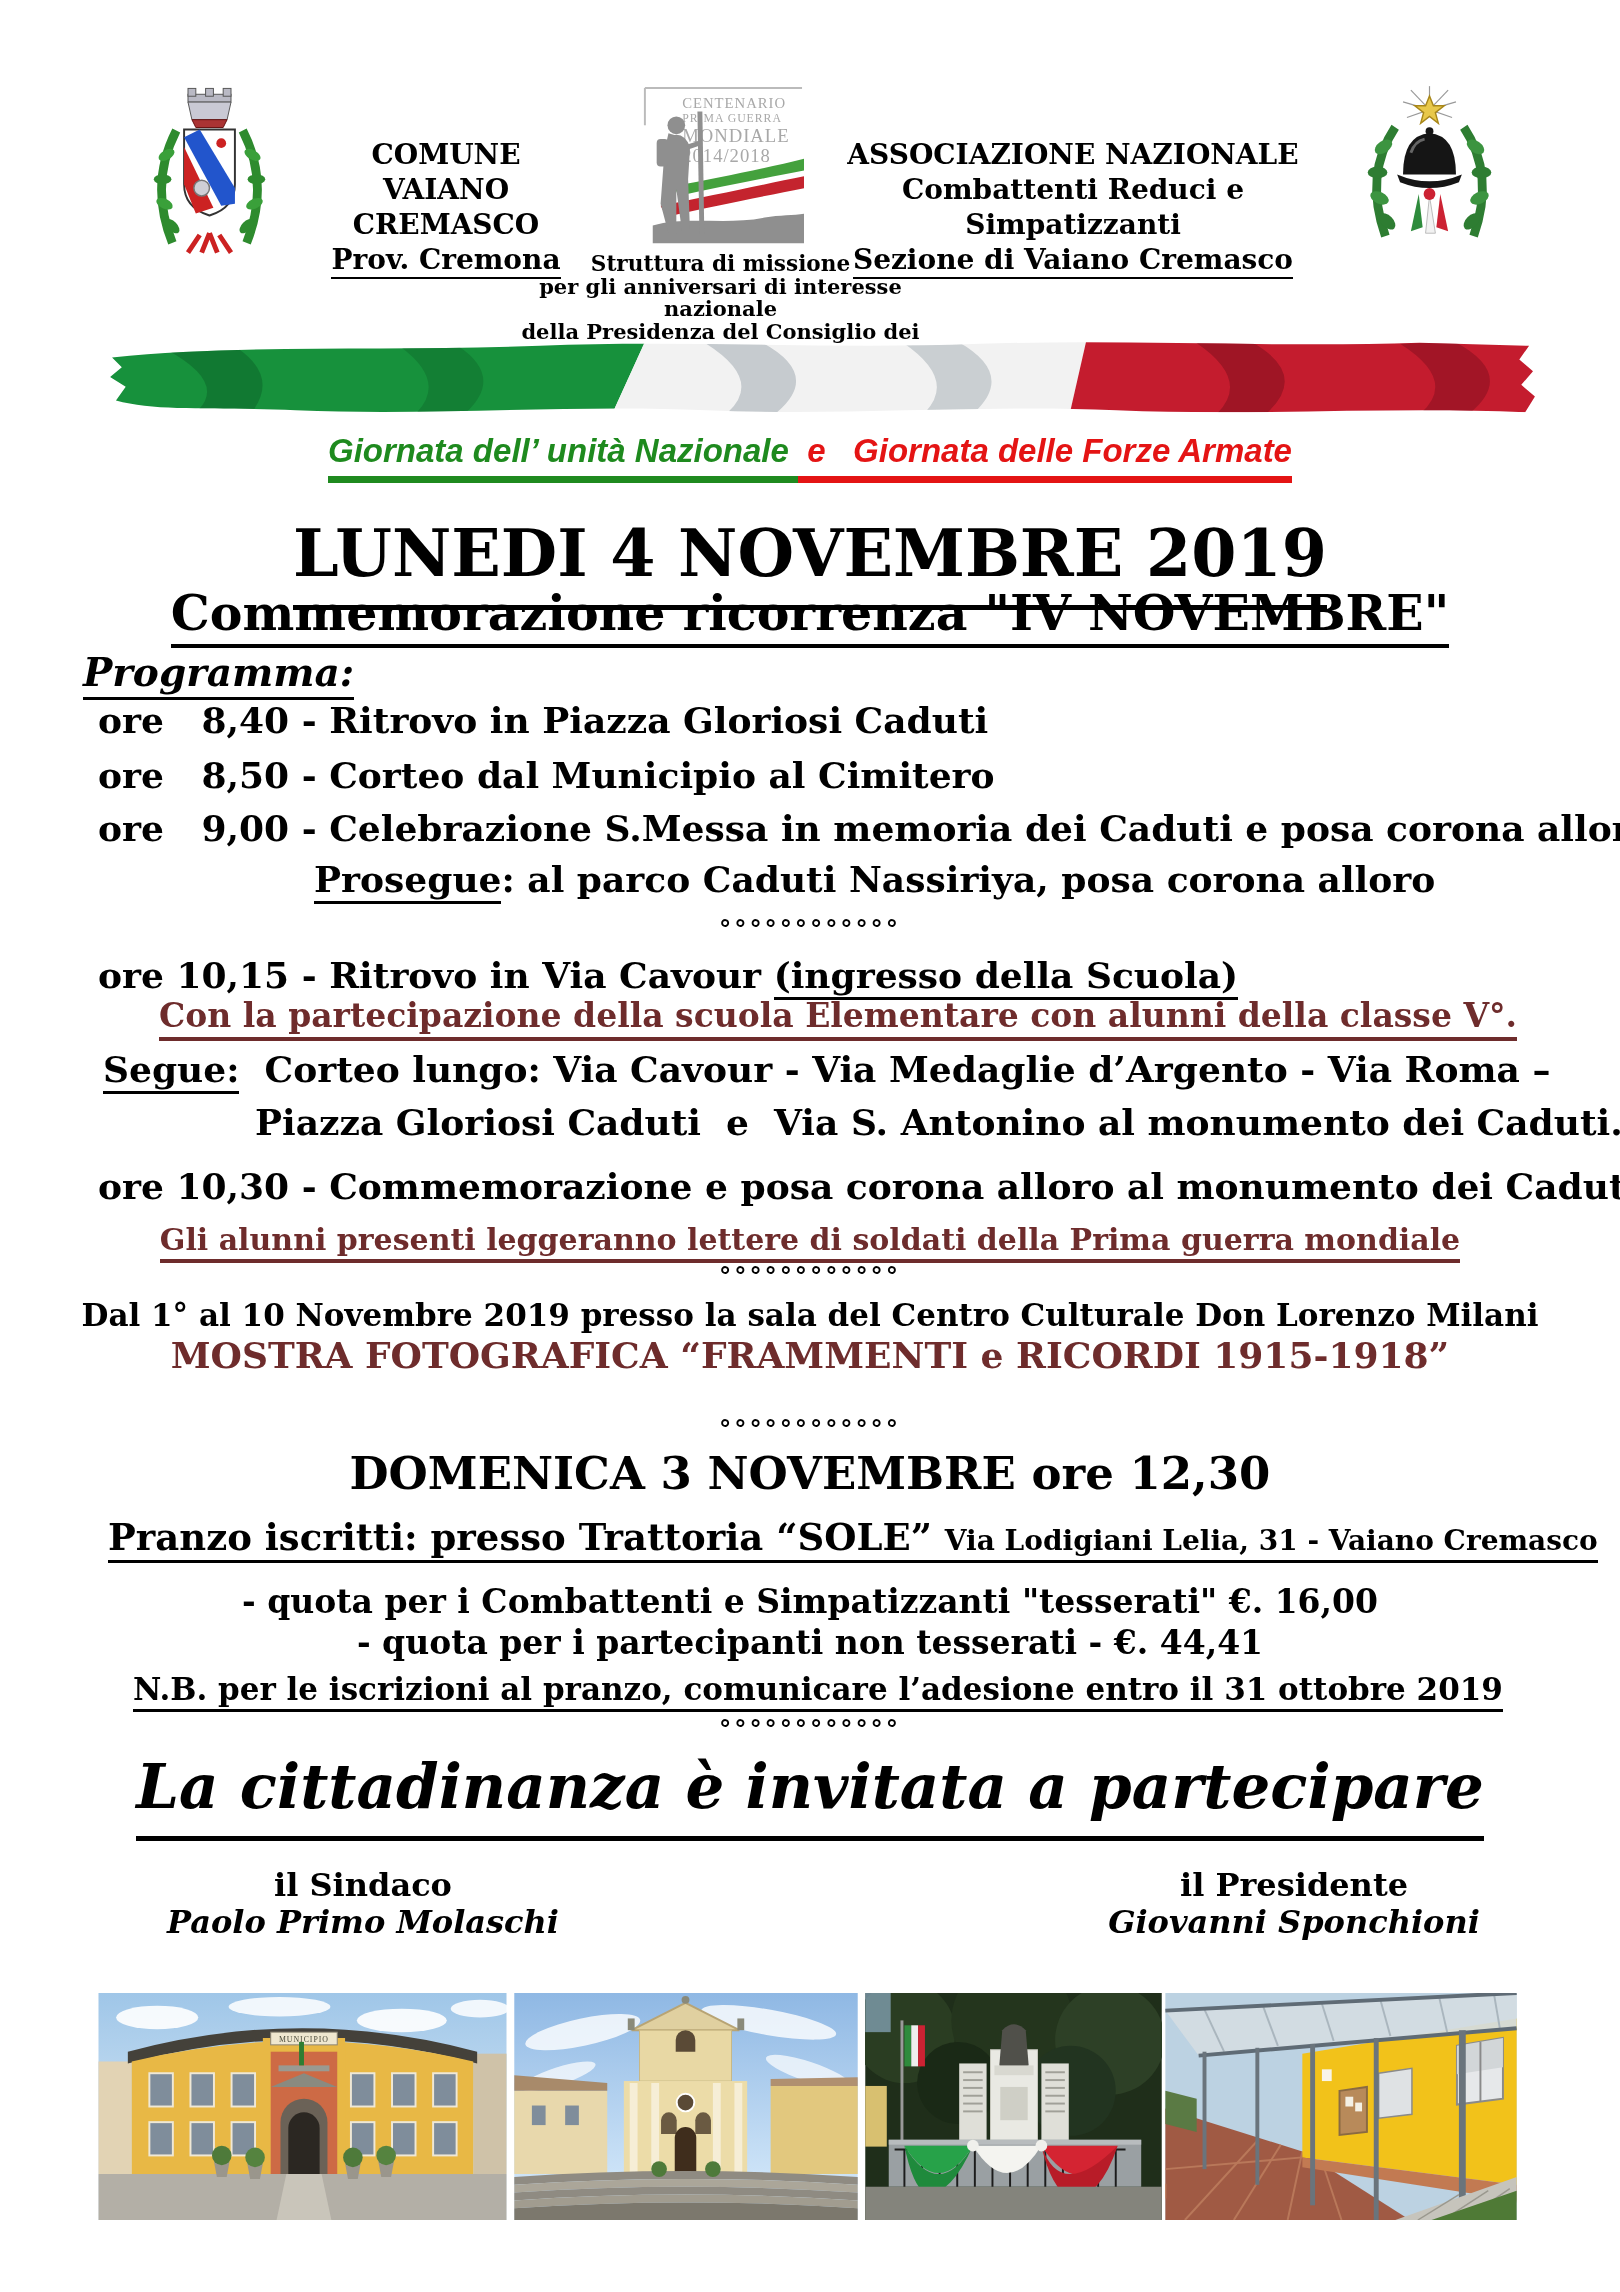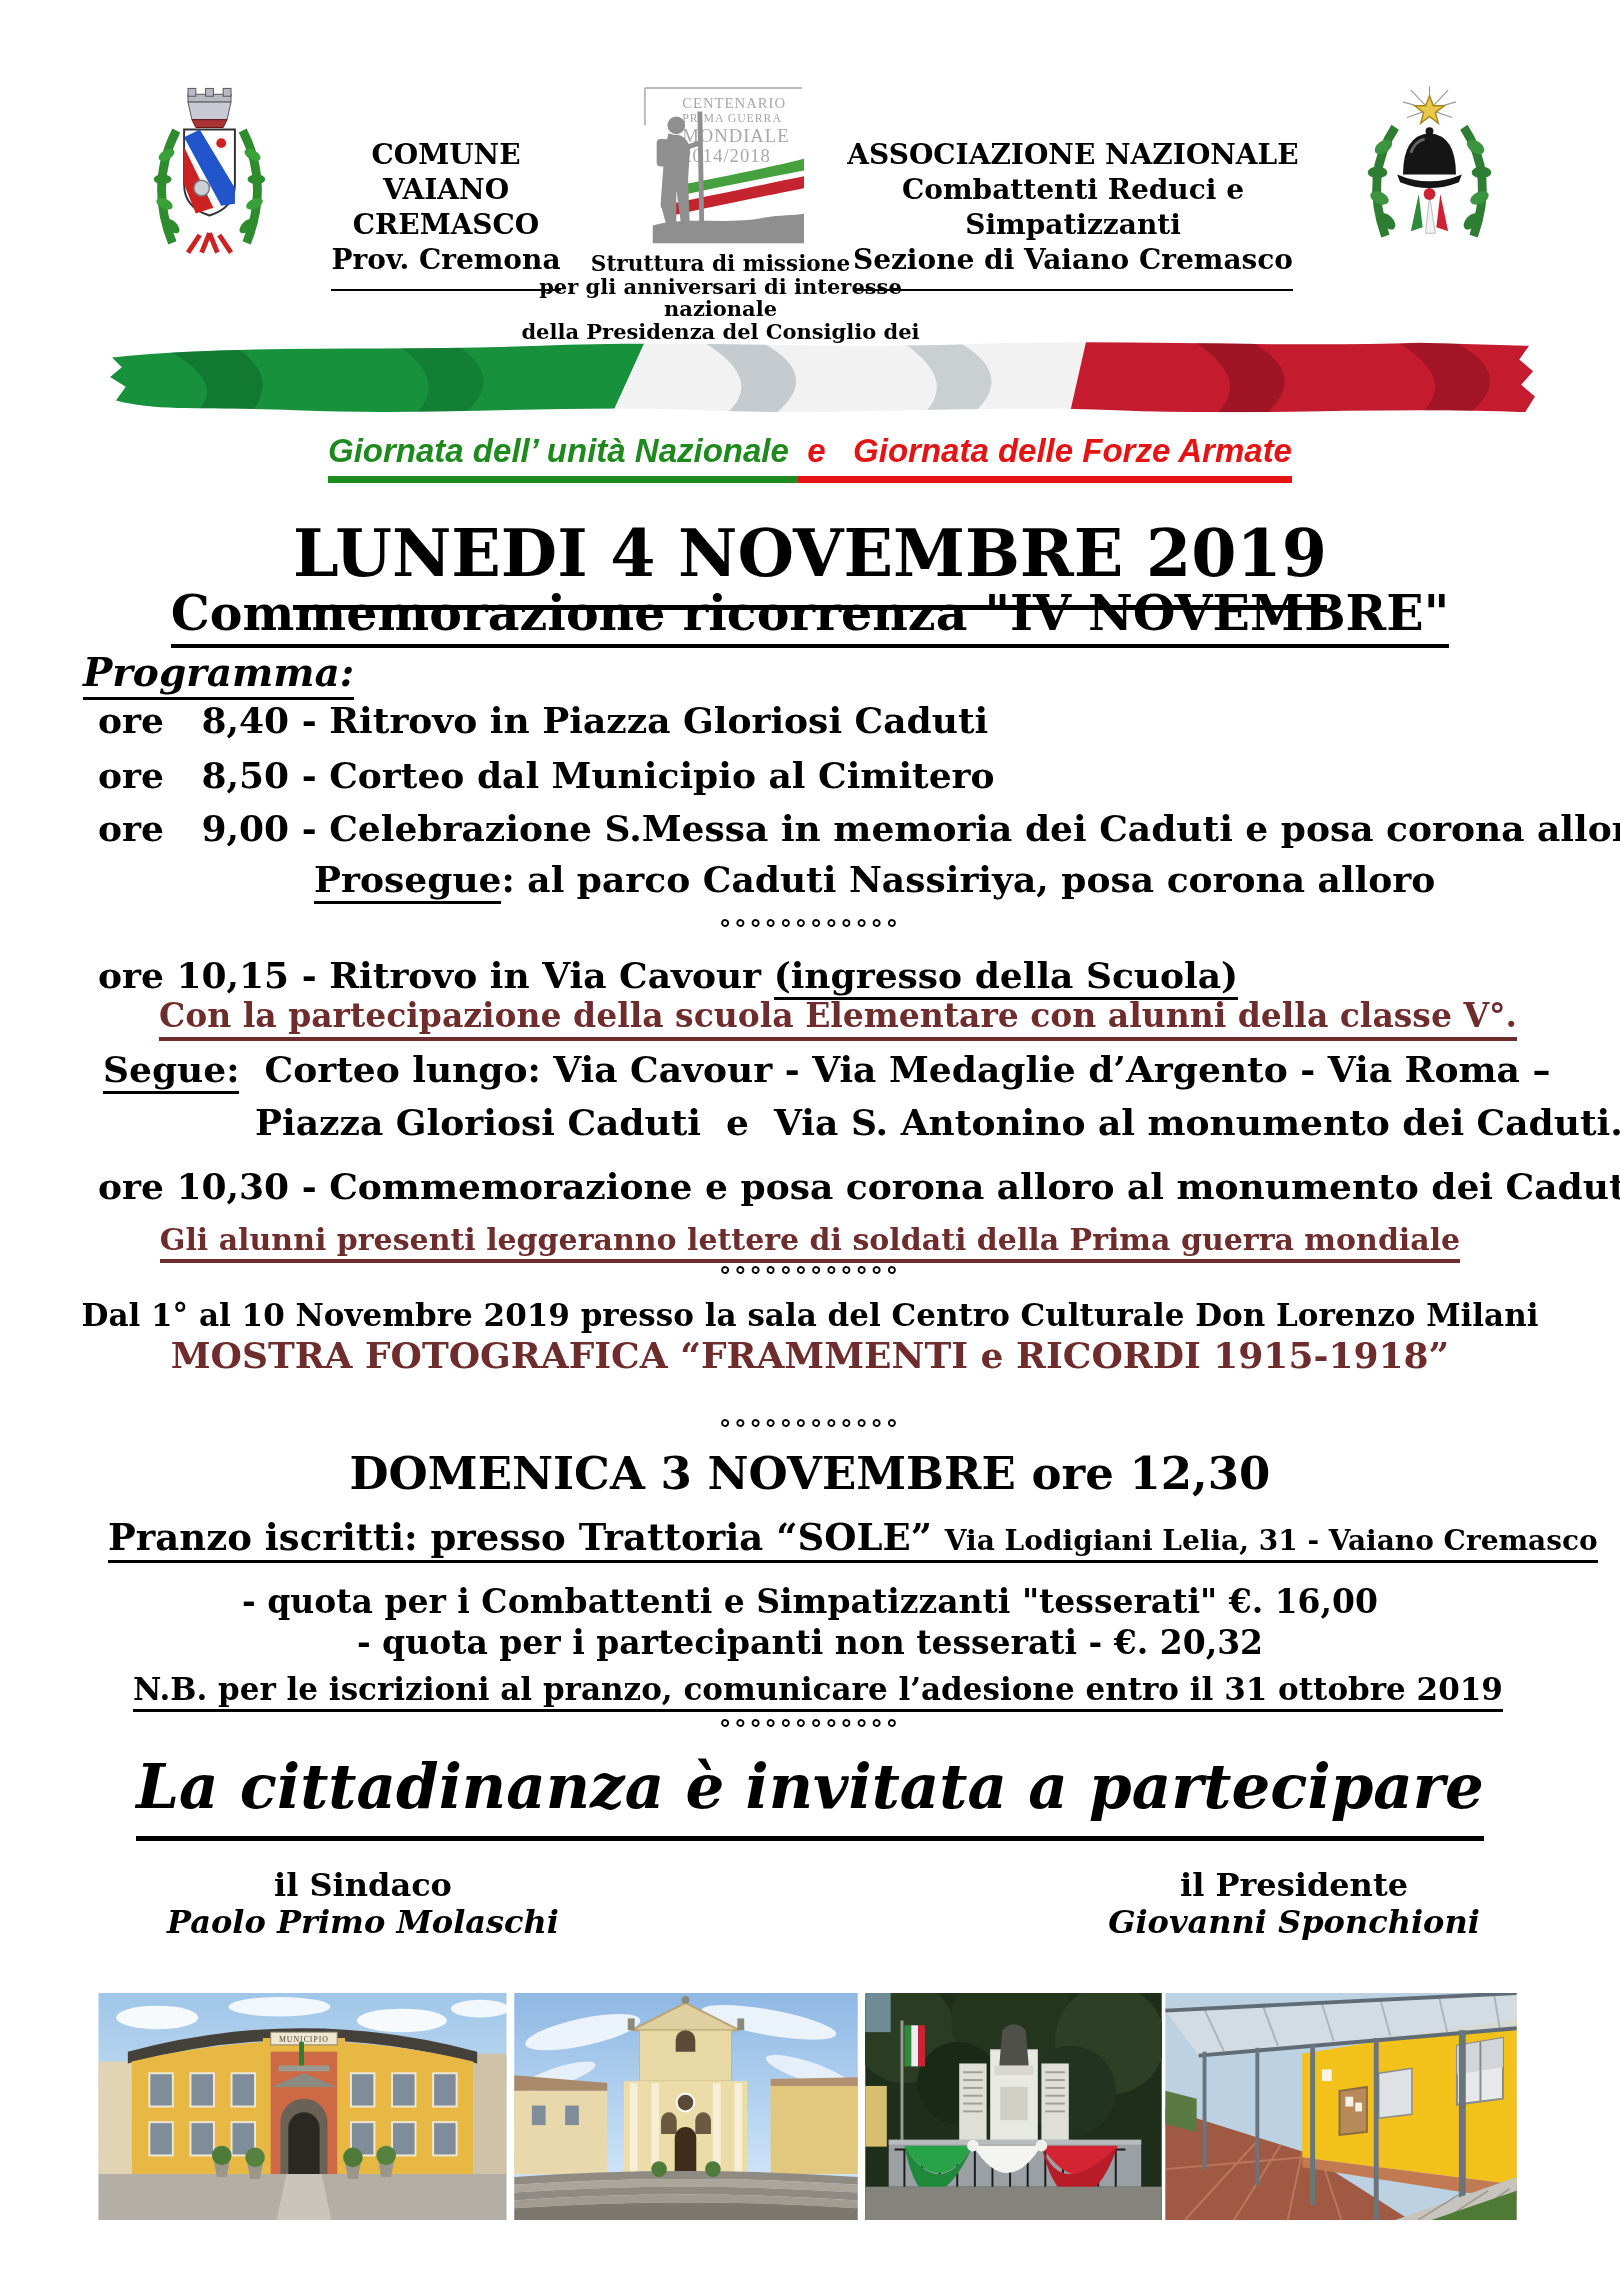--- a/index.html
+++ b/index.html
@@ -4,21 +4,21 @@
 <style>
   html,body{margin:0;padding:0;background:#888;}
   .page{position:relative;width:1620px;height:2293px;background:#ffffff;overflow:hidden;
         font-family:"DejaVu Serif","Liberation Serif",serif;color:#000;}
   .abs{position:absolute;}
   .line{position:absolute;left:0;width:1620px;white-space:pre;line-height:1.12;font-weight:bold;}
   .center{text-align:center;}
   .hdr{position:absolute;font-weight:bold;text-align:center;}
   .hdr div{line-height:35px;font-size:28px;}
   .cap div{line-height:22.5px;font-size:21px;}
-  .u3{display:inline-block;border-bottom:2.9px solid #000;padding-bottom:12px;}
+  .u3{display:inline-block;border-bottom:2.9px solid #000;padding-bottom:0;}
   .u{display:inline-block;border-bottom:3.9px solid #000;padding-bottom:2px;}
   .u5{display:inline-block;border-bottom:4.9px solid #000;padding-bottom:2.9px;}
   .u6{display:inline-block;border-bottom:5.9px solid #000;padding-bottom:15px;}
   .maroon{color:#6e2c2c;}
   .um{display:inline-block;border-bottom:4.9px solid #6e2c2c;padding-bottom:2px;}
   .sep{font-size:24.5px;letter-spacing:2.9px;font-weight:bold;}
   .giornata{position:absolute;top:432px;left:0;width:1620px;text-align:center;white-space:pre;
             font-family:"Liberation Sans",sans-serif;font-style:italic;font-weight:bold;font-size:33px;}
   .g-green{color:#1e8a1e;display:inline-block;border-bottom:7.8px solid #1f8a1f;padding-bottom:5.9px;}
   .g-red{color:#e41414;display:inline-block;border-bottom:7.8px solid #e41414;padding-bottom:5.9px;}
@@ -186,21 +186,21 @@
   <div class="line center" style="top:1298px;font-size:31px;">Dal 1° al 10 Novembre 2019 presso la sala del Centro Culturale Don Lorenzo Milani</div>
   <div class="line center maroon" style="top:1335px;font-size:36px;">MOSTRA FOTOGRAFICA “FRAMMENTI e RICORDI 1915-1918”</div>
 
   <div class="line center sep" style="top:1415px;">°°°°°°°°°°°°</div>
 
   <div class="line center" style="top:1449px;font-size:45px;">DOMENICA 3 NOVEMBRE ore 12,30</div>
 
   <div class="line" style="top:1517px;padding-left:108px;font-size:37px;"><span class="u"><span>Pranzo iscritti: presso Trattoria “SOLE” </span><span style="font-size:28px;text-align:right;">Via Lodigiani Lelia, 31 - Vaiano Cremasco</span></span></div>
 
   <div class="line center" style="top:1584px;font-size:33px;">- quota per i Combattenti e Simpatizzanti "tesserati" €. 16,00</div>
-  <div class="line center" style="top:1625px;font-size:33px;">- quota per i partecipanti non tesserati - €. 20,32</div>
+  <div class="line center" style="top:1625px;font-size:33px;">- quota per i partecipanti non tesserati - €. 44,41</div>
 
   <div class="line center" style="top:1672px;font-size:31px;padding-left:8px;"><span class="u">N.B. per le iscrizioni al pranzo, comunicare l’adesione entro il 31 ottobre 2019</span></div>
 
   <div class="line center sep" style="top:1715px;">°°°°°°°°°°°°</div>
 
   <div class="line center" style="top:1753px;font-size:61px;font-style:italic;"><span class="u6">La cittadinanza è invitata a partecipare</span></div>
 
   <div class="sig" style="left:157px;top:1867px;">
     <div>il Sindaco</div>
     <div class="name">Paolo Primo Molaschi</div>

